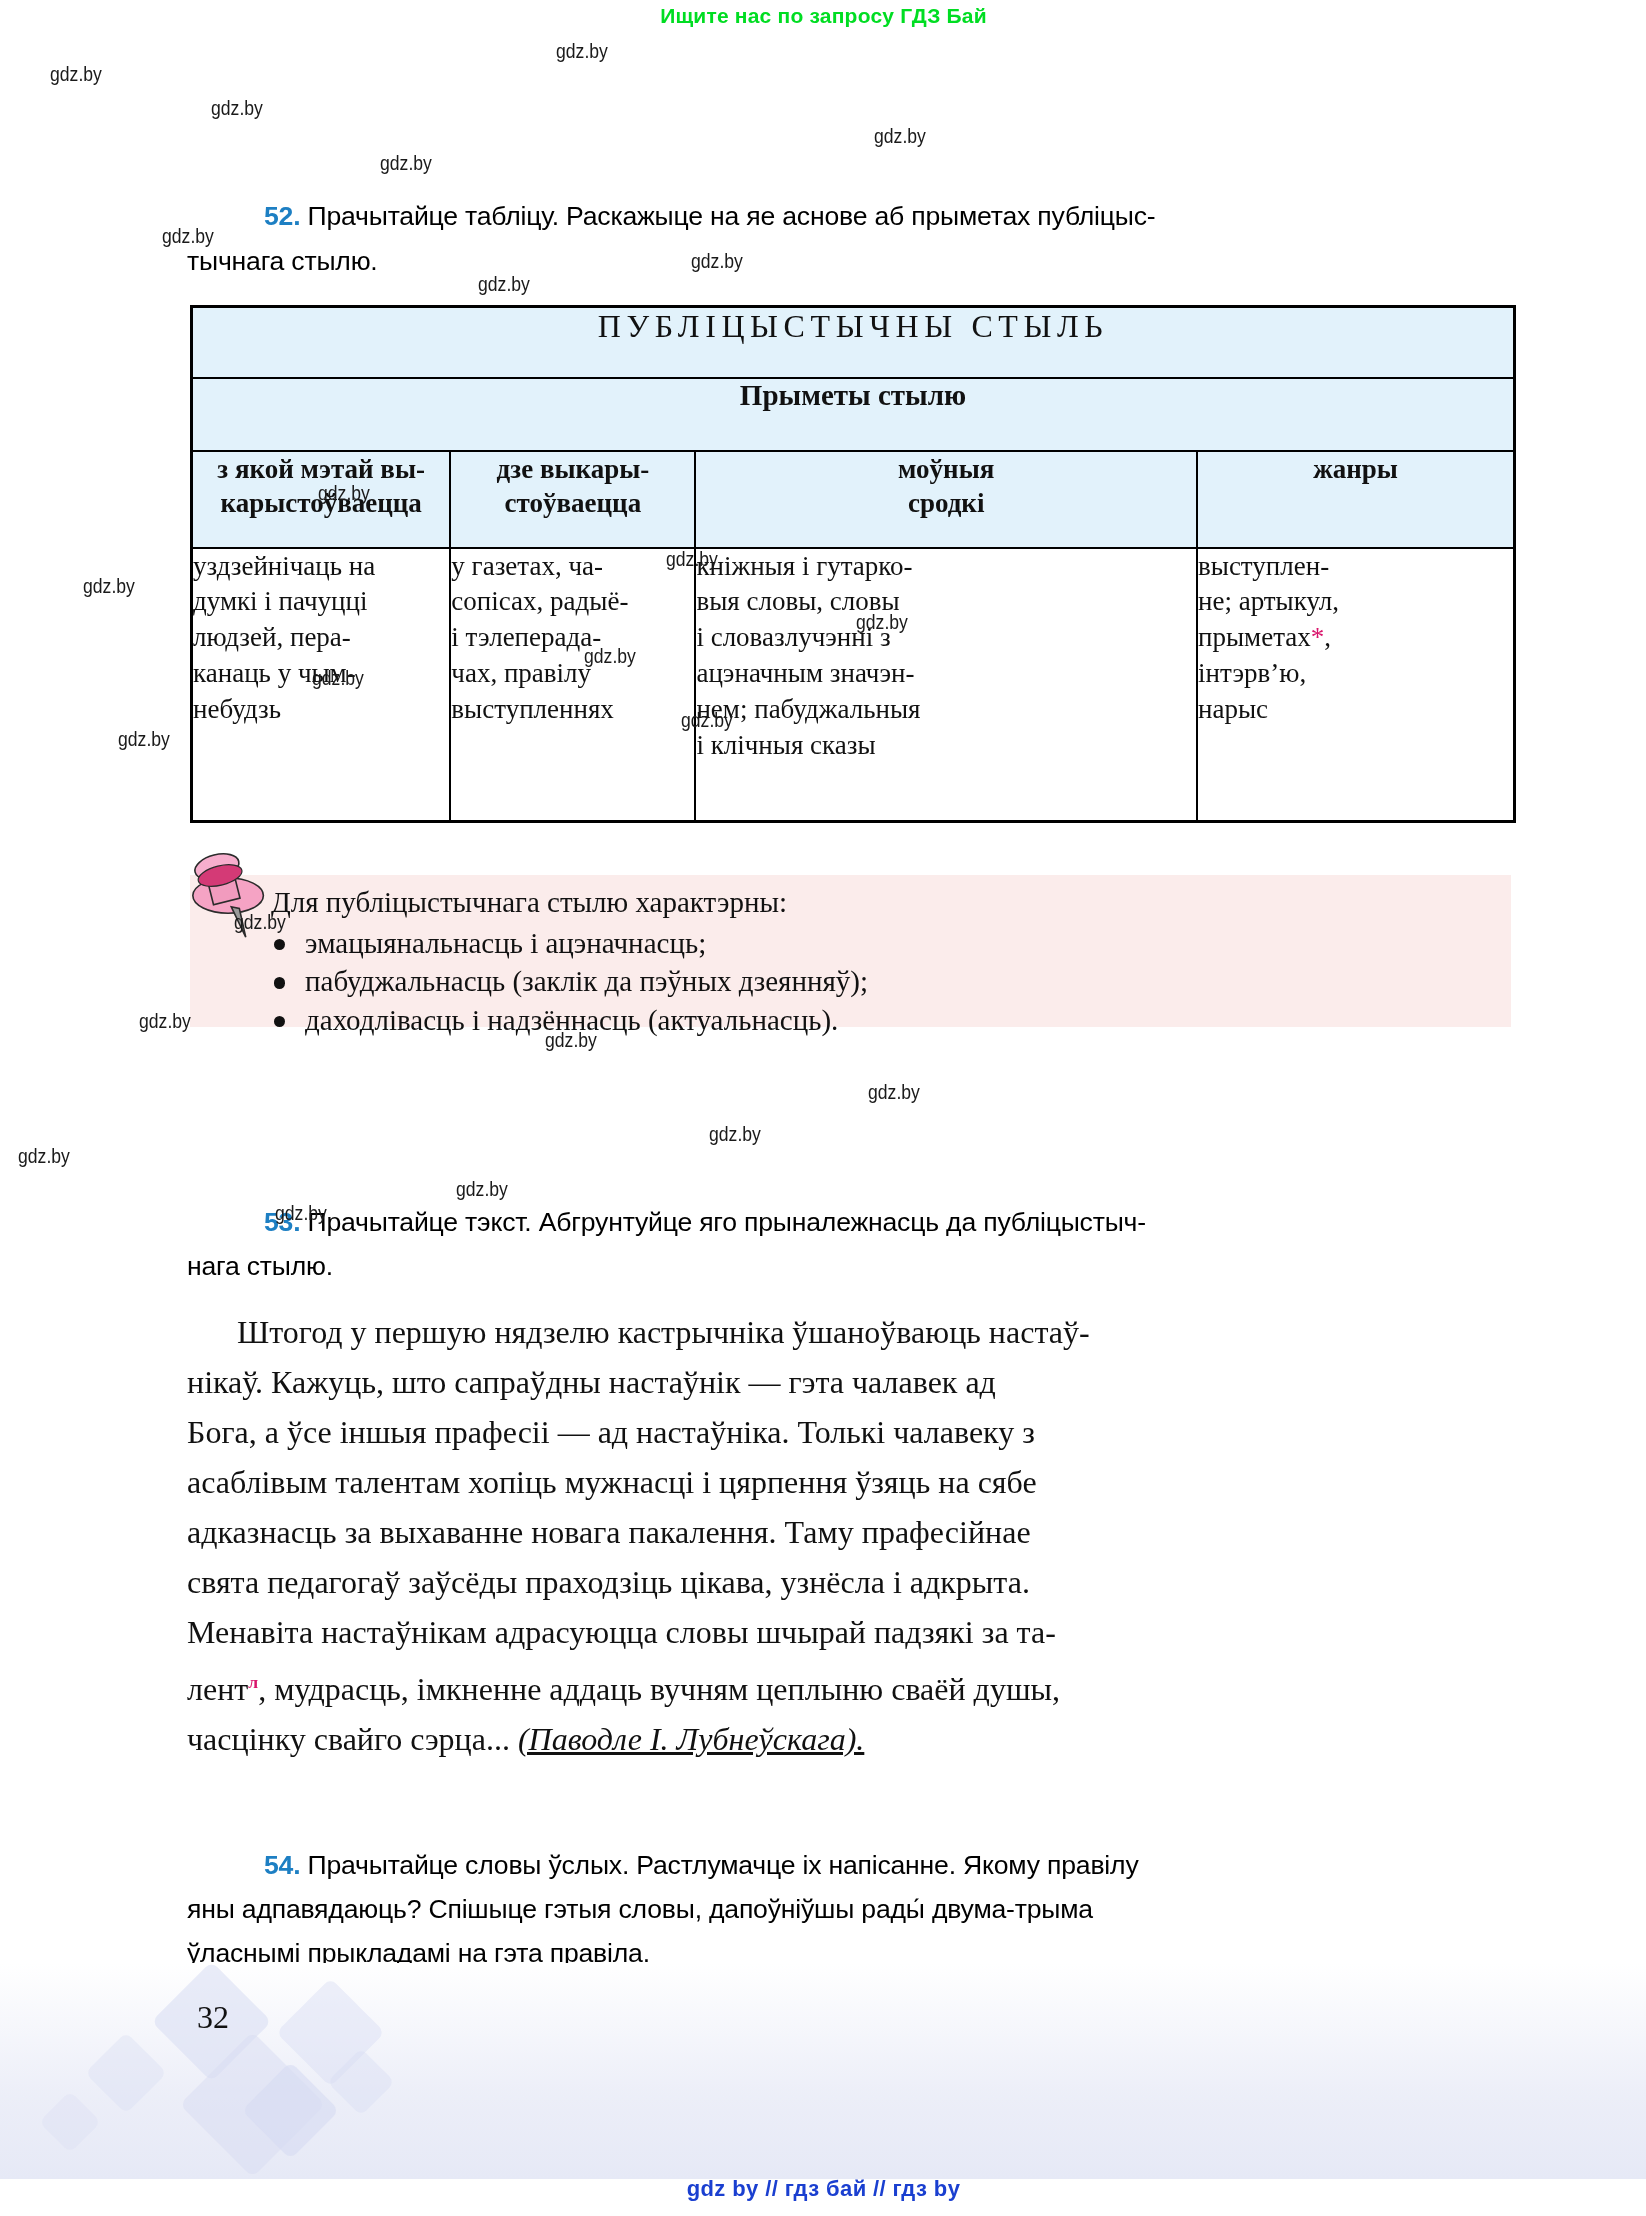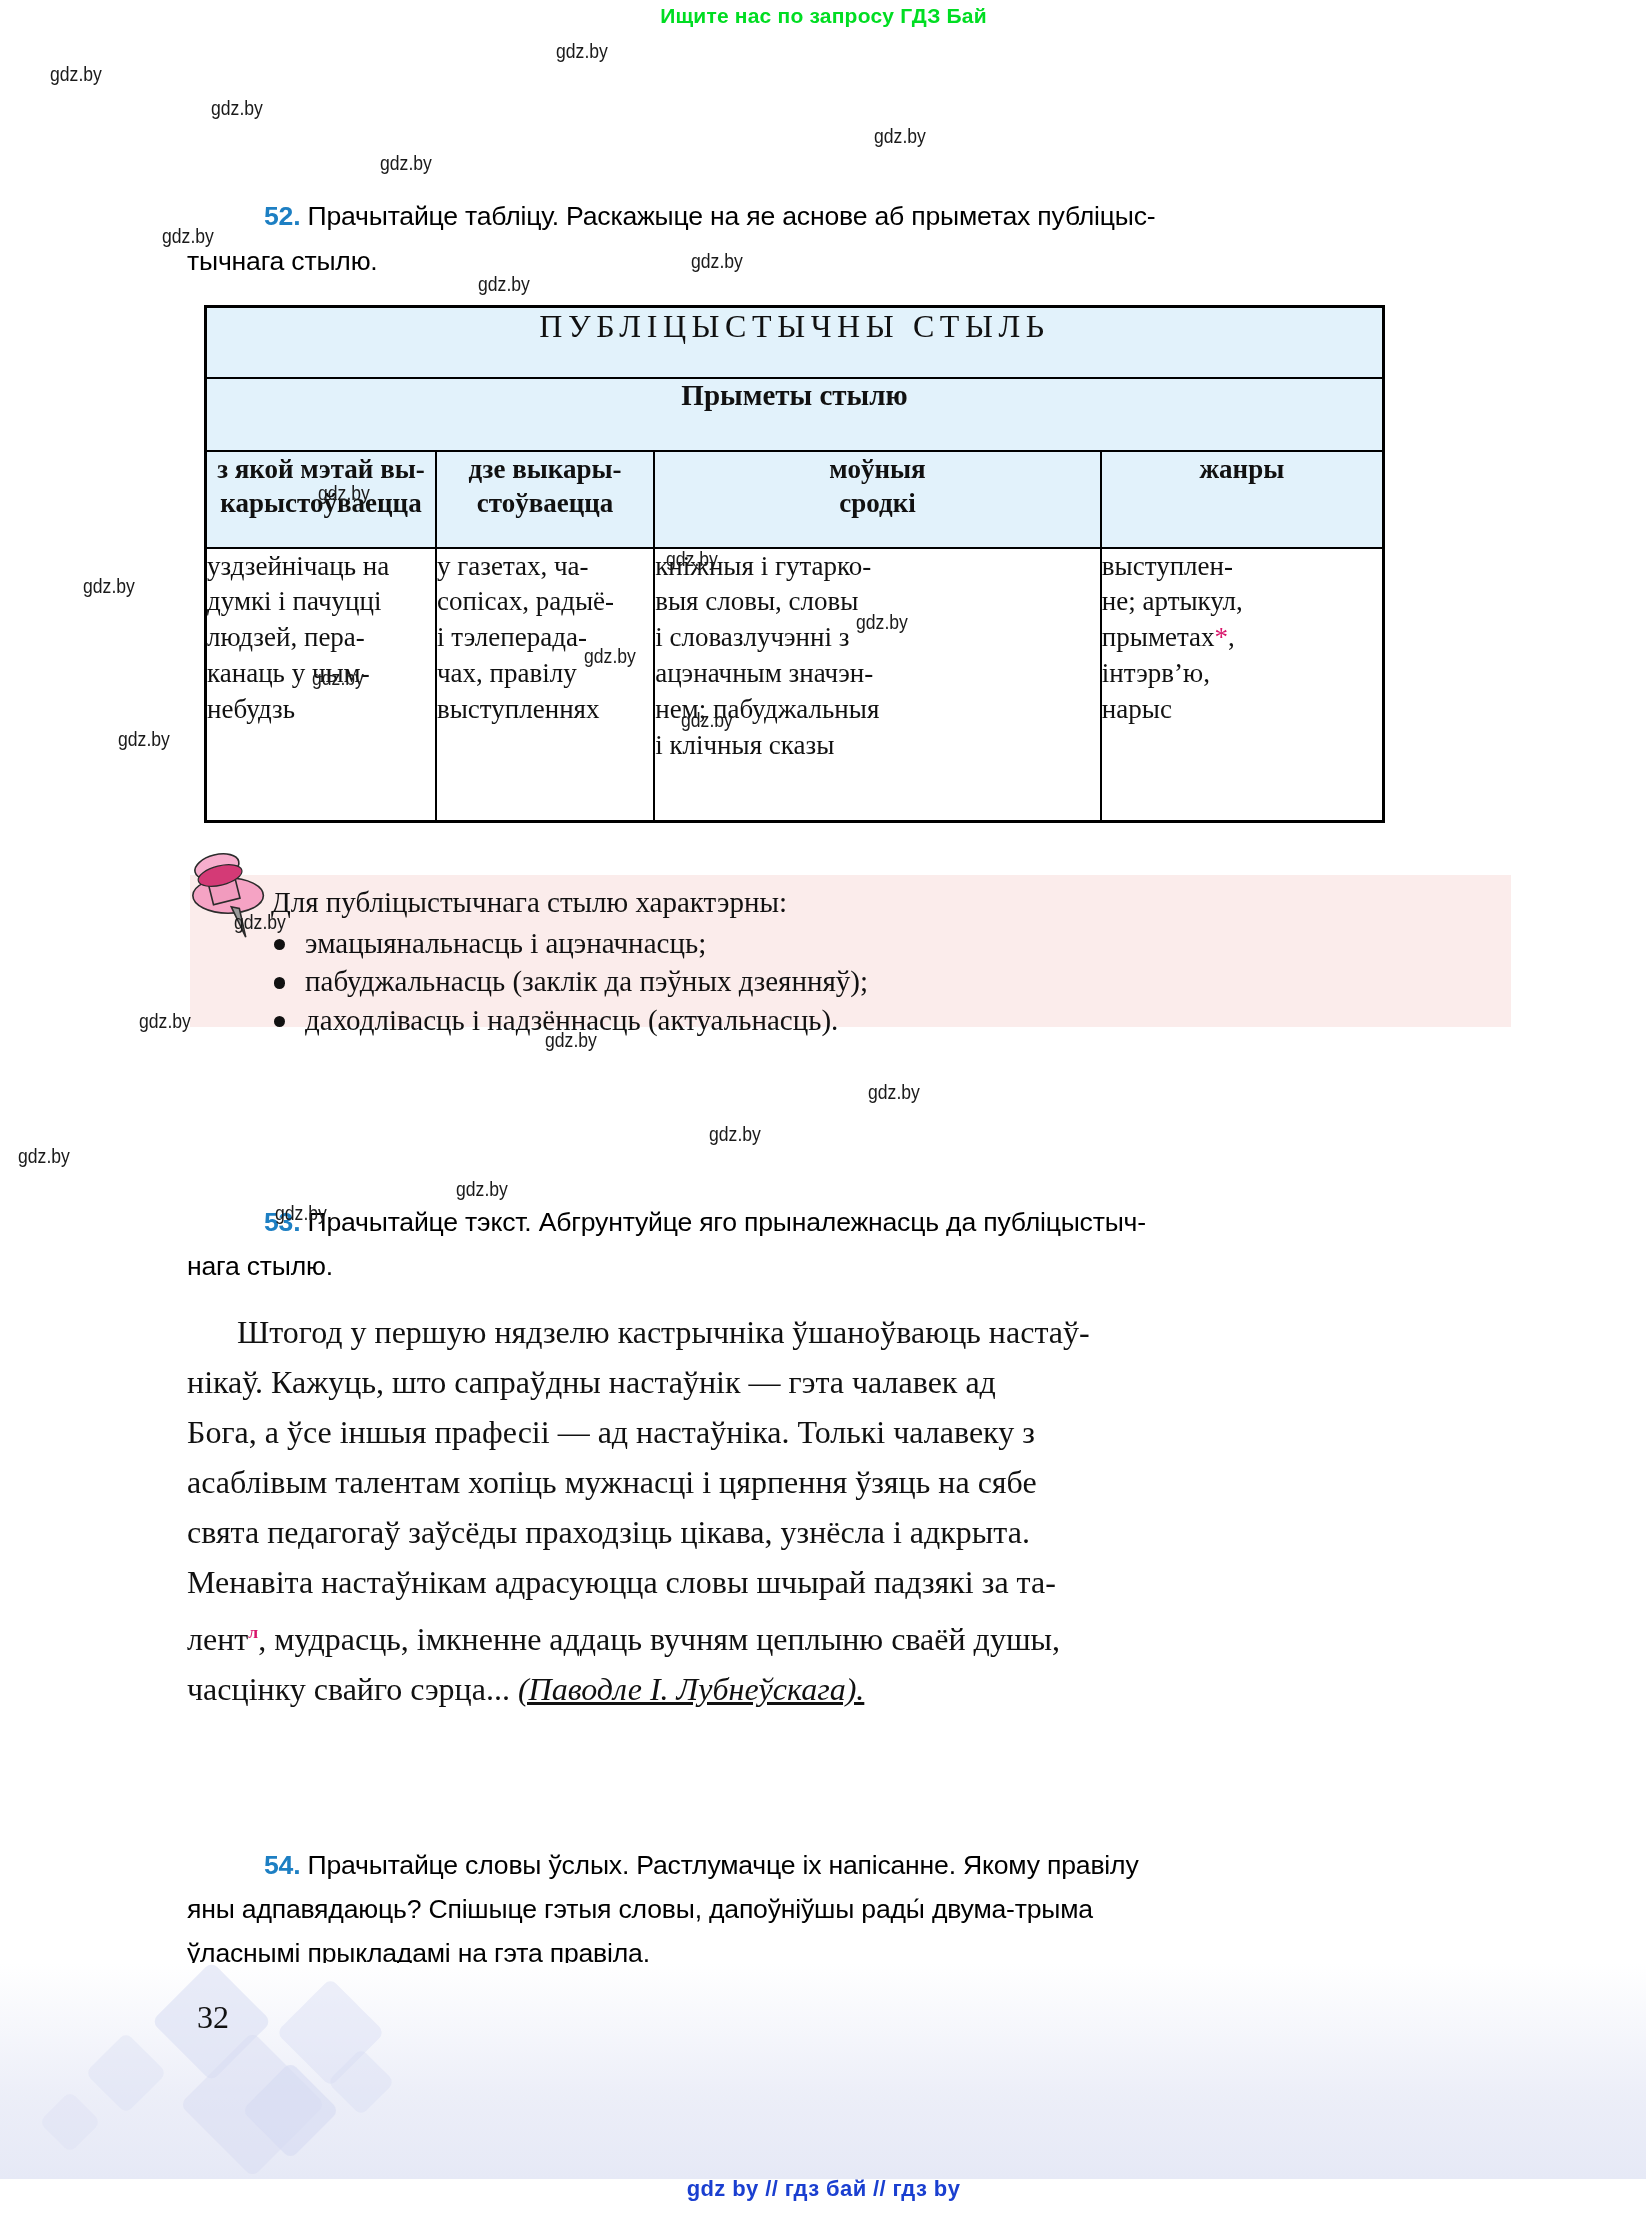--- a/index.html
+++ b/index.html
@@ -39,21 +39,21 @@
     font-family:"Liberation Sans", sans-serif;
     font-size:26.6px; color:#000;
     white-space:nowrap;
     letter-spacing:-0.2px;
   }
   .ex-num { color:#1d7fc3; font-weight:bold; }
 
   
   #style-table {
     position:absolute;
-    left:204px; top:305px; width:1181px;
+    left:190px; top:305px; width:1326px;
     border-collapse:collapse;
     border:3.2px solid #000;
     background:#0369a1;
   }
   #style-table td { border:2.4px solid #000; padding:0; vertical-align:top; }
   .t-title {
     background:#e2f2fb; height:71px; text-align:center; vertical-align:middle;
     font-family:"Liberation Serif", serif; font-size:32px; letter-spacing:5.6px;
     font-weight:normal; color:#111; padding-left:24px;
   }
@@ -250,20 +250,21 @@
 </div>
 <div class="ex-line" style="position:absolute; left:187px; top:1251px;">нага стылю.</div>
 
 <div id="prose">
   <div class="prose-line" style="text-indent:50px;">
     <span>Штогод у першую нядзелю кастрычніка ўшаноўваюць настаў-</span>
   </div>
   <div class="prose-line">нікаў. Кажуць, што сапраўдны настаўнік — гэта чалавек ад</div>
   <div class="prose-line">Бога, а ўсе іншыя прафесіі — ад настаўніка. Толькі чалавеку з</div>
   <div class="prose-line">асаблівым талентам хопіць мужнасці і цярпення ўзяць на сябе</div>
+  <div class="prose-line">адказнасць за выхаванне новага пакалення. Таму прафесійнае</div>
   <div class="prose-line">свята педагогаў заўсёды праходзіць цікава, узнёсла і адкрыта.</div>
   <div class="prose-line">Менавіта настаўнікам адрасуюцца словы шчырай падзякі за та-</div>
   <div class="prose-line">
     <span>лент</span><span class="sup-mark">л</span><span>, мудрасць, імкненне аддаць вучням цеплыню сваёй душы,</span>
   </div>
   <div class="prose-line">
     <span>часцінку свайго сэрца... </span><span class="src">(Паводле І. Лубнеўскага).</span>
   </div>
 </div>
 

